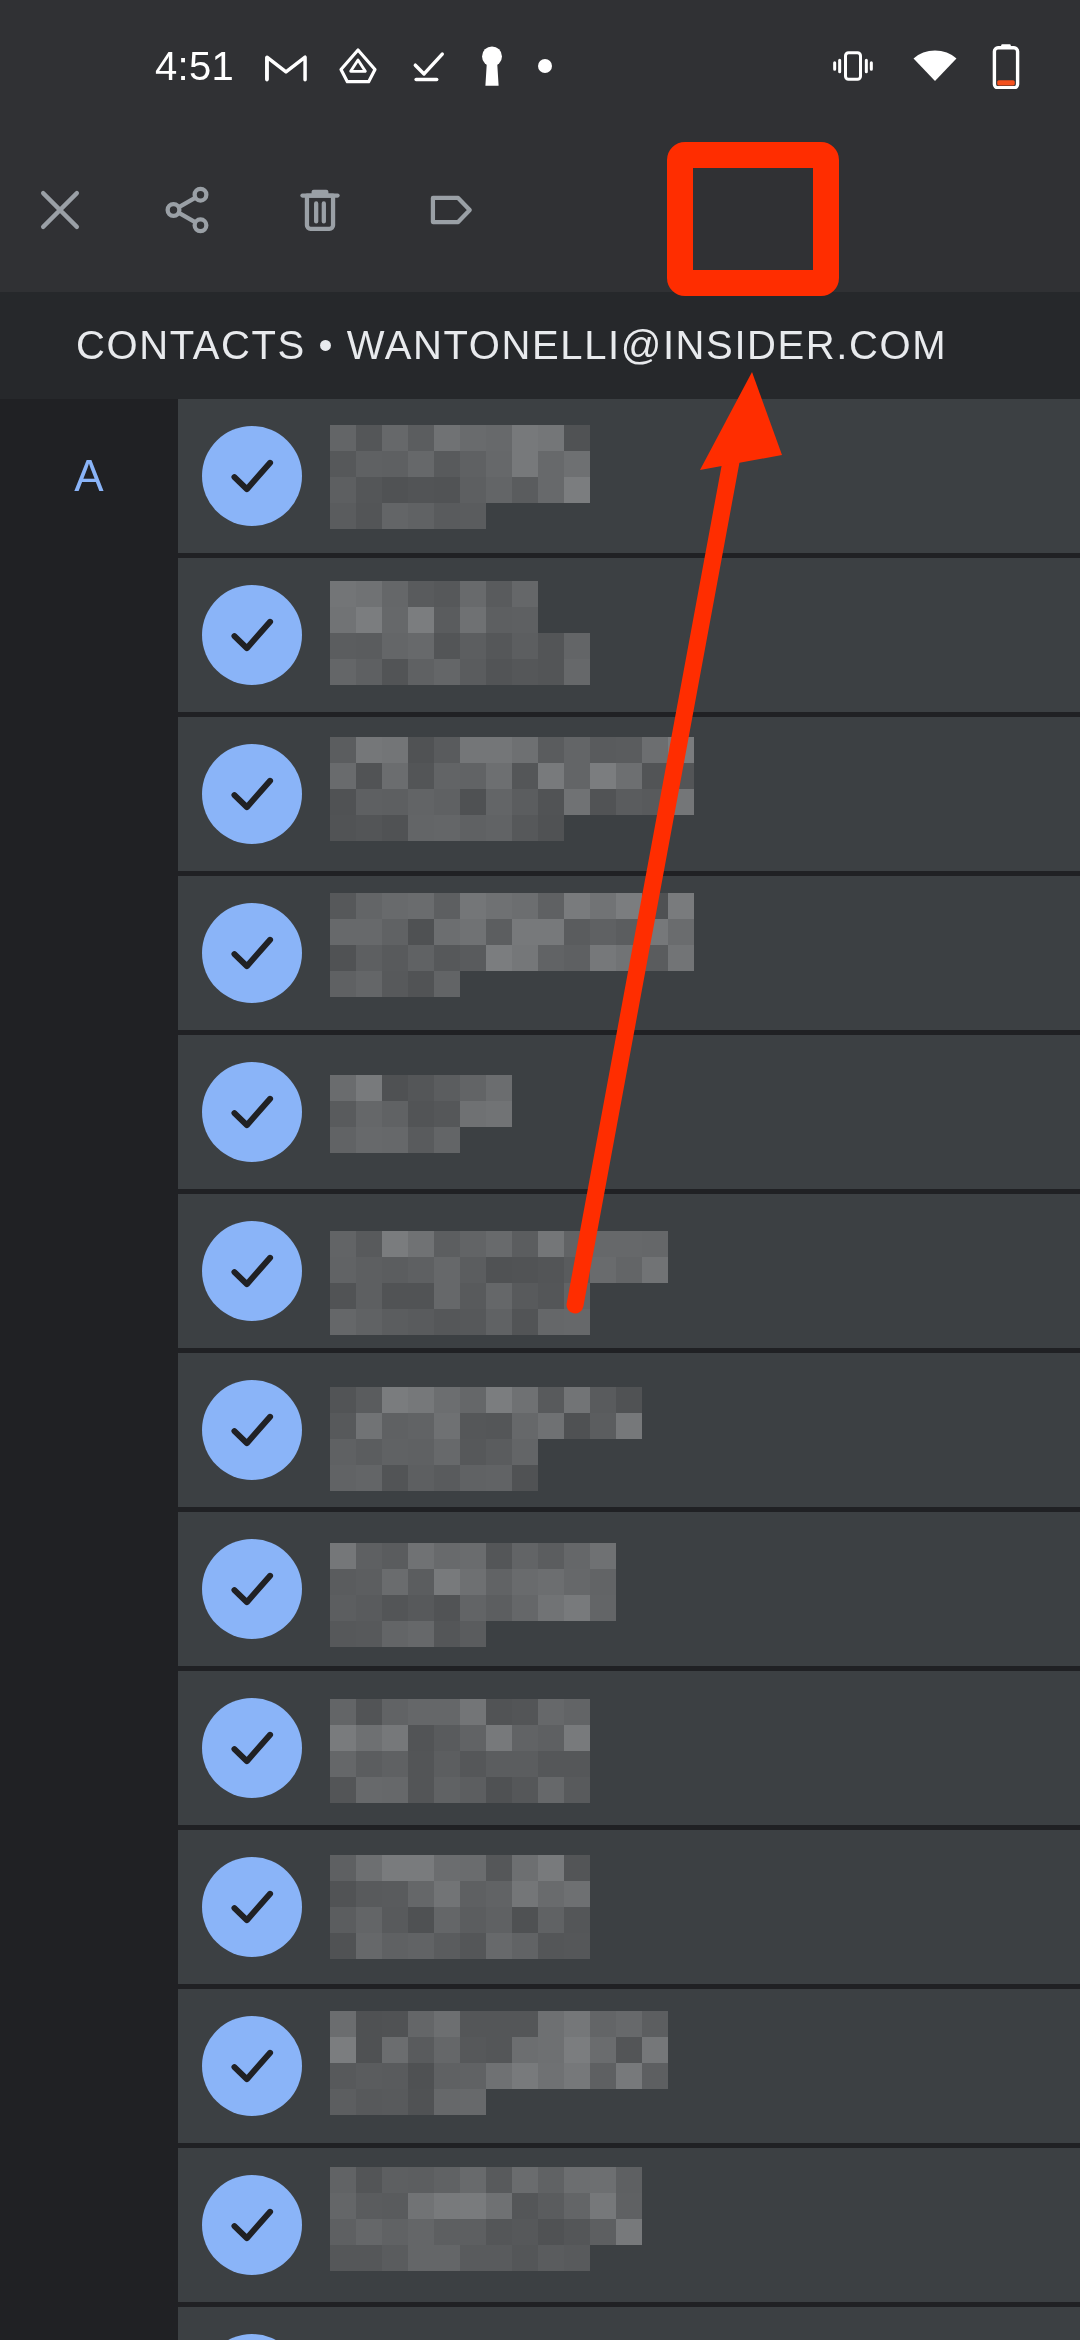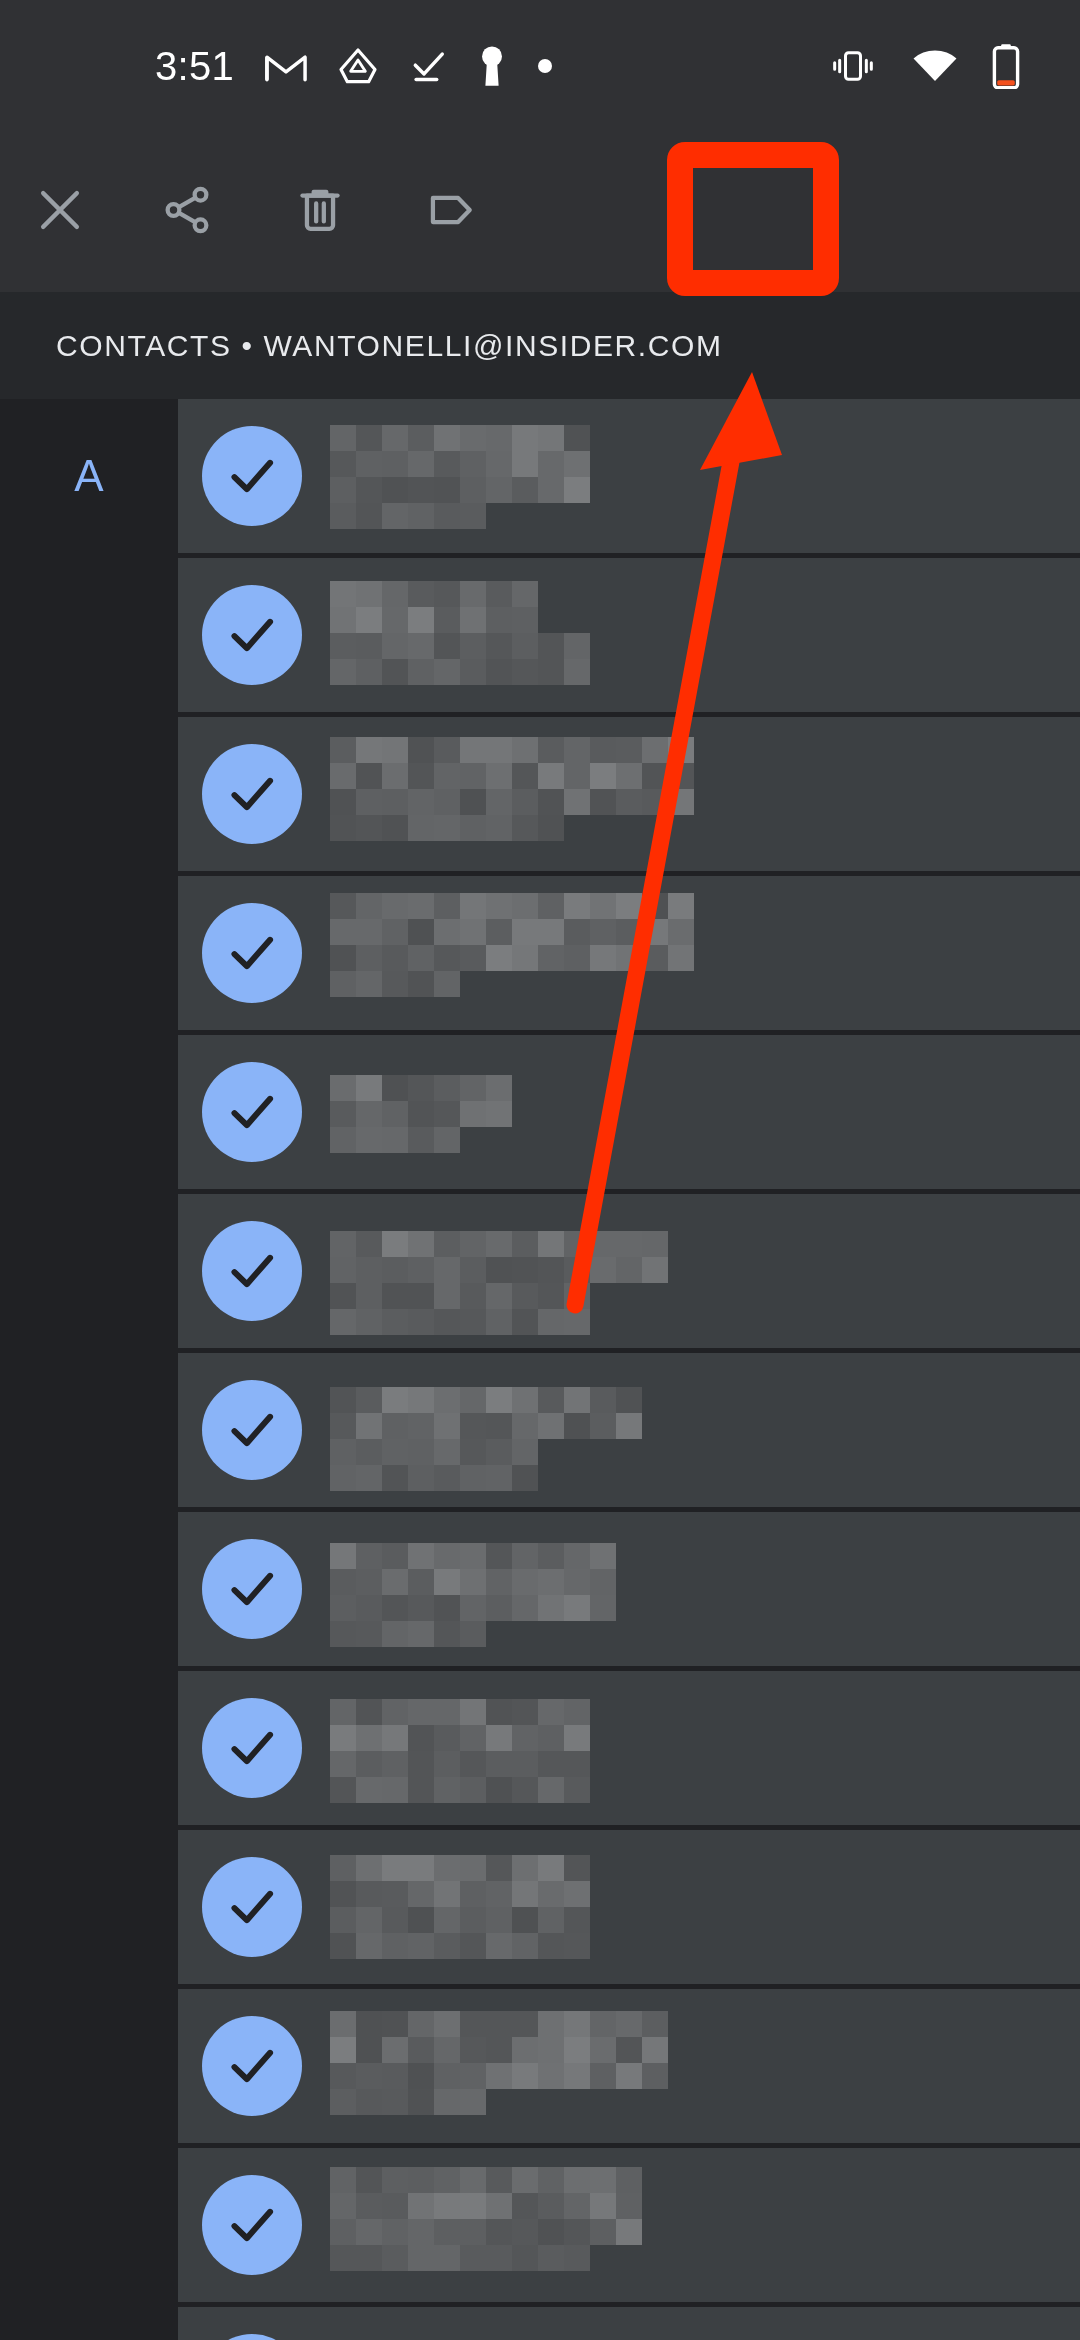--- a/index.html
+++ b/index.html
@@ -37,22 +37,22 @@
   .appbar-actions{ display:flex; align-items:center; }
   .act{ width:133px; height:160px; display:flex; align-items:center; justify-content:center; }
 
   
   .acct{
     position:absolute; left:0; top:292px; width:1080px; height:107px;
     background:#26282b;
     display:flex; align-items:center;
   }
   .acct-text{
-    color:#e8eaed; font-size:30px; letter-spacing:1.6px; font-weight:500;
-    padding-left:56px; white-space:nowrap;
+    color:#e8eaed; font-size:40px; letter-spacing:1.6px; font-weight:500;
+    padding-left:76px; white-space:nowrap;
   }
 
   
   .list{
     position:absolute; left:0; top:399px; width:1080px; height:1941px;
     background:#202124; overflow:hidden;
   }
   .row{ position:relative; width:1080px; height:154px; }
   .row-bg{
     position:absolute; left:178px; top:0; width:902px; height:154px;
@@ -89,21 +89,21 @@
   }
   .arrowsvg{ position:absolute; left:0; top:0; width:1080px; height:2340px; pointer-events:none; }
 </style>
 </head>
 <body>
 
 <div id="phone">
 
   <div class="statusbar">
     <div class="sb-left">
-      <span class="sb-time">3:51</span>
+      <span class="sb-time">4:51</span>
 
       <span class="sb-ico">
         <svg width="44" height="34" viewBox="0 0 24 18">
           <path d="M1.6 16.5V4.2L12 12.2 22.4 4.2v12.3" fill="none" stroke="#ffffff" stroke-width="1.9" stroke-linejoin="round" stroke-linecap="round"></path>
           <path d="M1.6 16.5V4.2" fill="none" stroke="#ffffff" stroke-width="1.9"></path>
         </svg>
       </span>
 
       <span class="sb-ico">
         <svg width="40" height="40" viewBox="0 0 24 24">

